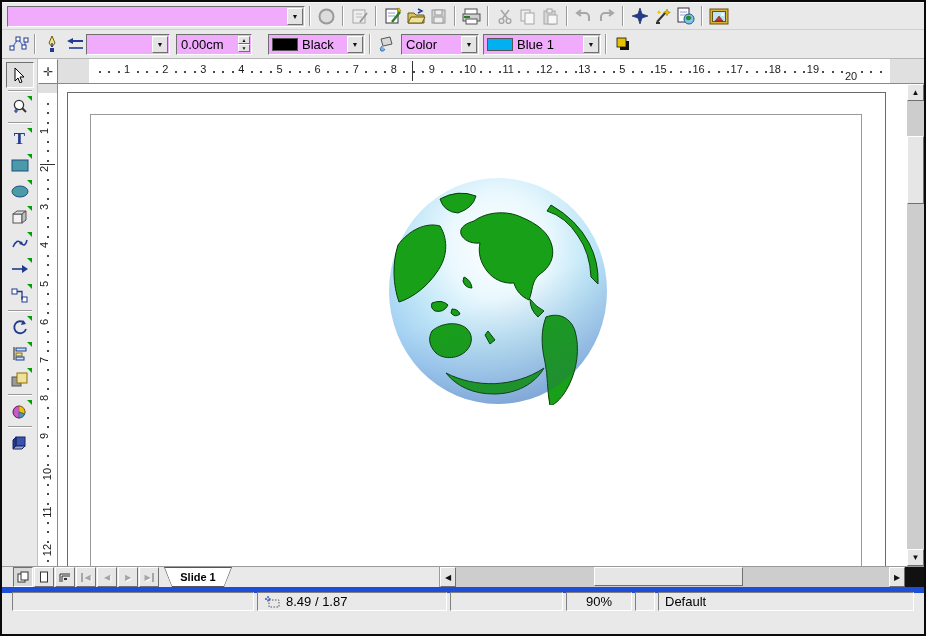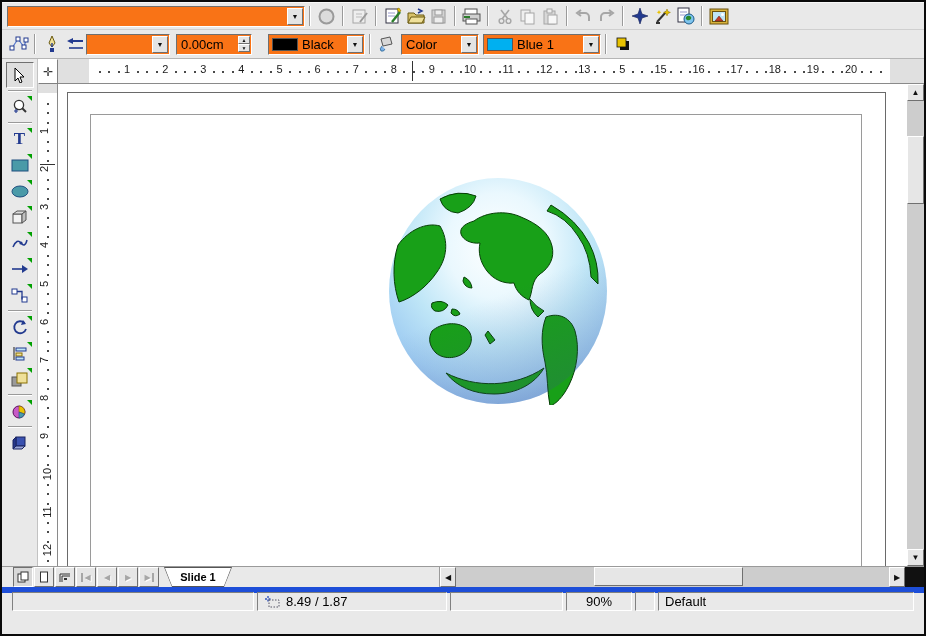--- a/index.html
+++ b/index.html
@@ -8,21 +8,21 @@
     font-family:"Liberation Sans",sans-serif;font-size:13px;color:#000;overflow:hidden}
   
   .menubar{height:24px;display:flex;align-items:center;padding-left:6px;background:#e9e9e9}
   .menu-item{padding:3px 9px;white-space:nowrap}
   .menu-item u{text-decoration:underline}
   
   .fbar{height:28px;display:flex;align-items:center;padding:0 5px;border-top:1px solid #f8f8f8;border-bottom:1px solid #cfcfcf}
   .obar{height:29px;display:flex;align-items:center;padding:0 5px;border-bottom:1px solid #b5b5b5}
   .tbtn{width:23px;height:23px;display:flex;align-items:center;justify-content:center;flex:none}
   .sep{width:2px;height:20px;border-left:1px solid #9a9a9a;border-right:1px solid #ffffff;margin:0 4px;flex:none}
-  .combo{display:flex;height:21px;background:#f97316;border:1px solid;border-color:#6f6f6f #fff #fff #6f6f6f;align-items:center;flex:none}
+  .combo{display:flex;height:21px;background:#f0abfc;border:1px solid;border-color:#6f6f6f #fff #fff #6f6f6f;align-items:center;flex:none}
   .combo .ctext{flex:1;padding:0 4px;font-size:13px;white-space:nowrap;overflow:hidden}
   .drop-btn{width:16px;height:17px;margin:1px;background:#e4e4e4;border:1px solid;border-color:#fff #707070 #707070 #fff;
     display:flex;align-items:center;justify-content:center;font-size:7px;color:#111;flex:none}
   .swatch{width:26px;height:13px;border:1px solid #555;margin-left:3px;flex:none}
   .spin{display:flex;flex-direction:column;margin:1px;flex:none}
   .spin-btn{width:12px;height:8px;background:#e4e4e4;border:1px solid;border-color:#fff #707070 #707070 #fff;
     font-size:5px;line-height:6px;text-align:center;color:#111}
   .linestyle-line{width:78px;height:2px;background:#000;margin-left:6px}
   
   .content{display:flex;height:507px}
@@ -399,21 +399,21 @@
             <span class="hnum" style="left: 412px;">10</span>
             <span class="hnum" style="left: 450.1px;">11</span>
             <span class="hnum" style="left: 488.2px;">12</span>
             <span class="hnum" style="left: 526.3px;">13</span>
             <span class="hnum" style="left: 564.4px;">5</span>
             <span class="hnum" style="left: 602.5px;">15</span>
             <span class="hnum" style="left: 640.6px;">16</span>
             <span class="hnum" style="left: 678.7px;">17</span>
             <span class="hnum" style="left: 716.8px;">18</span>
             <span class="hnum" style="left: 754.9px;">19</span>
-            <span class="hnum" style="left: 793px;">20</span>
+            <span class="hnum" style="left: 793px; margin-top: 7px;">20</span>
             <span class="hnum" style="left: 876px;">21</span>
             <span class="hdot" style="left: 40.525px;"></span>
             <span class="hdot" style="left: 50.05px;"></span>
             <span class="hdot" style="left: 59.575px;"></span>
             <span class="hdot" style="left: 78.625px;"></span>
             <span class="hdot" style="left: 88.15px;"></span>
             <span class="hdot" style="left: 97.675px;"></span>
             <span class="hdot" style="left: 116.725px;"></span>
             <span class="hdot" style="left: 126.25px;"></span>
             <span class="hdot" style="left: 135.775px;"></span>

